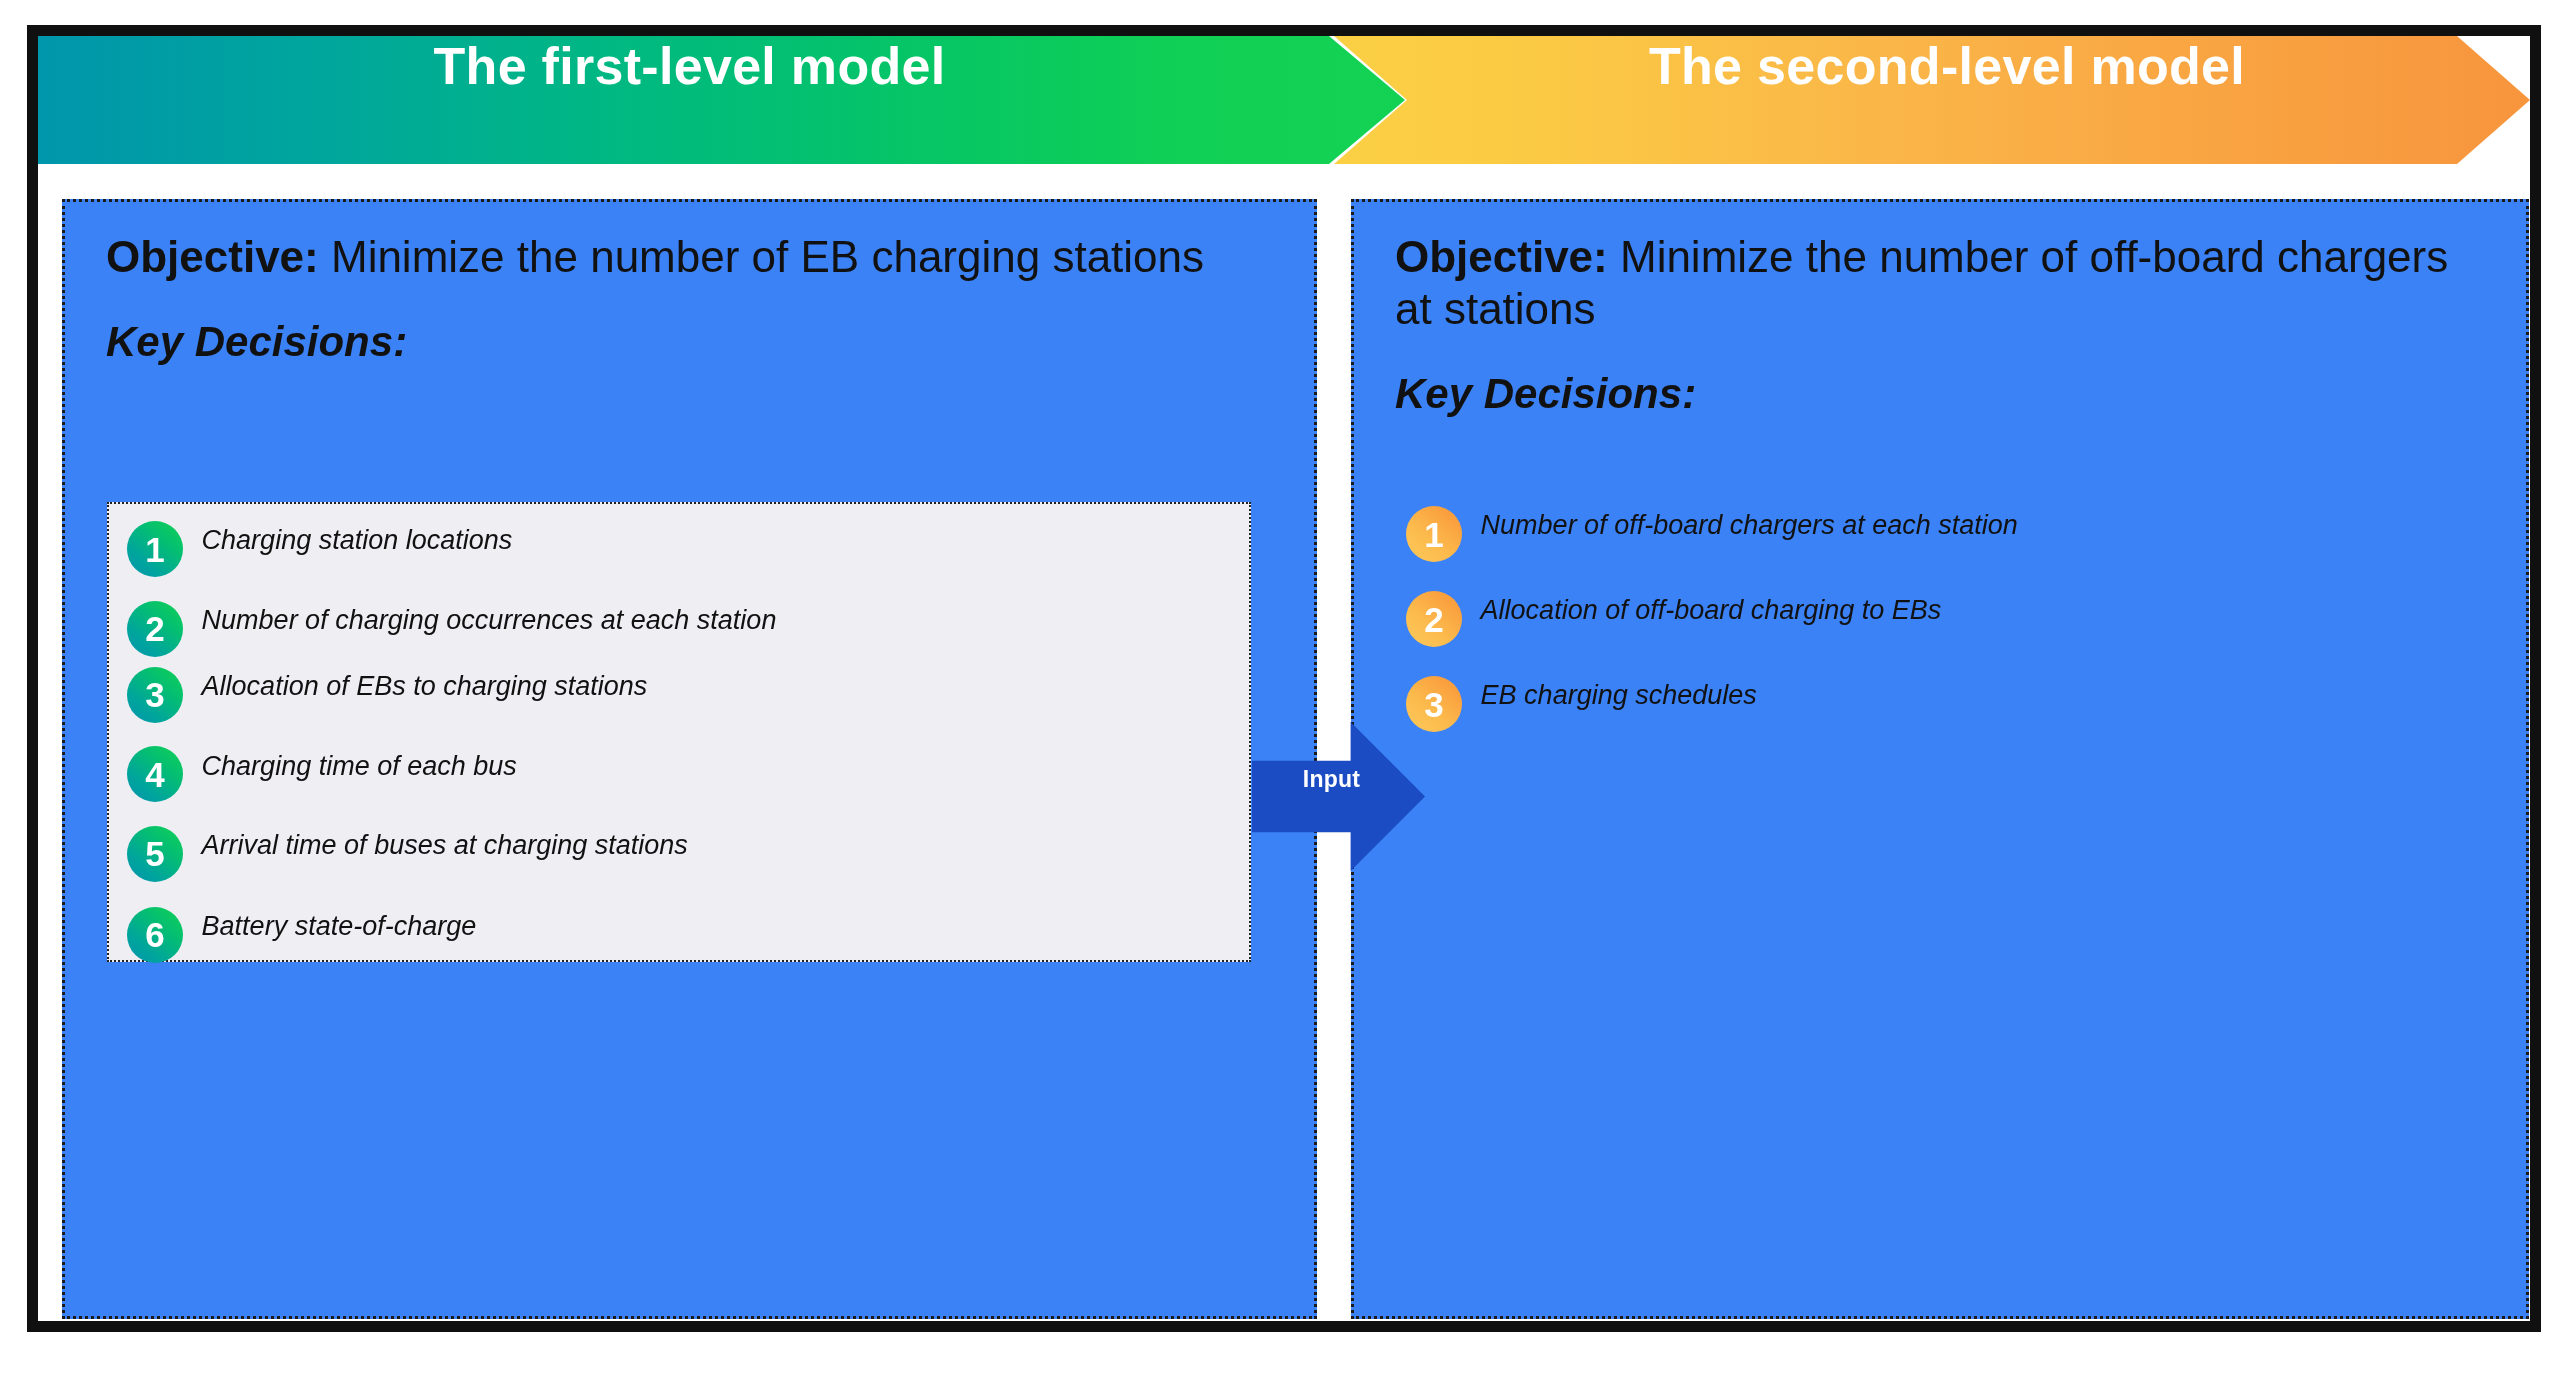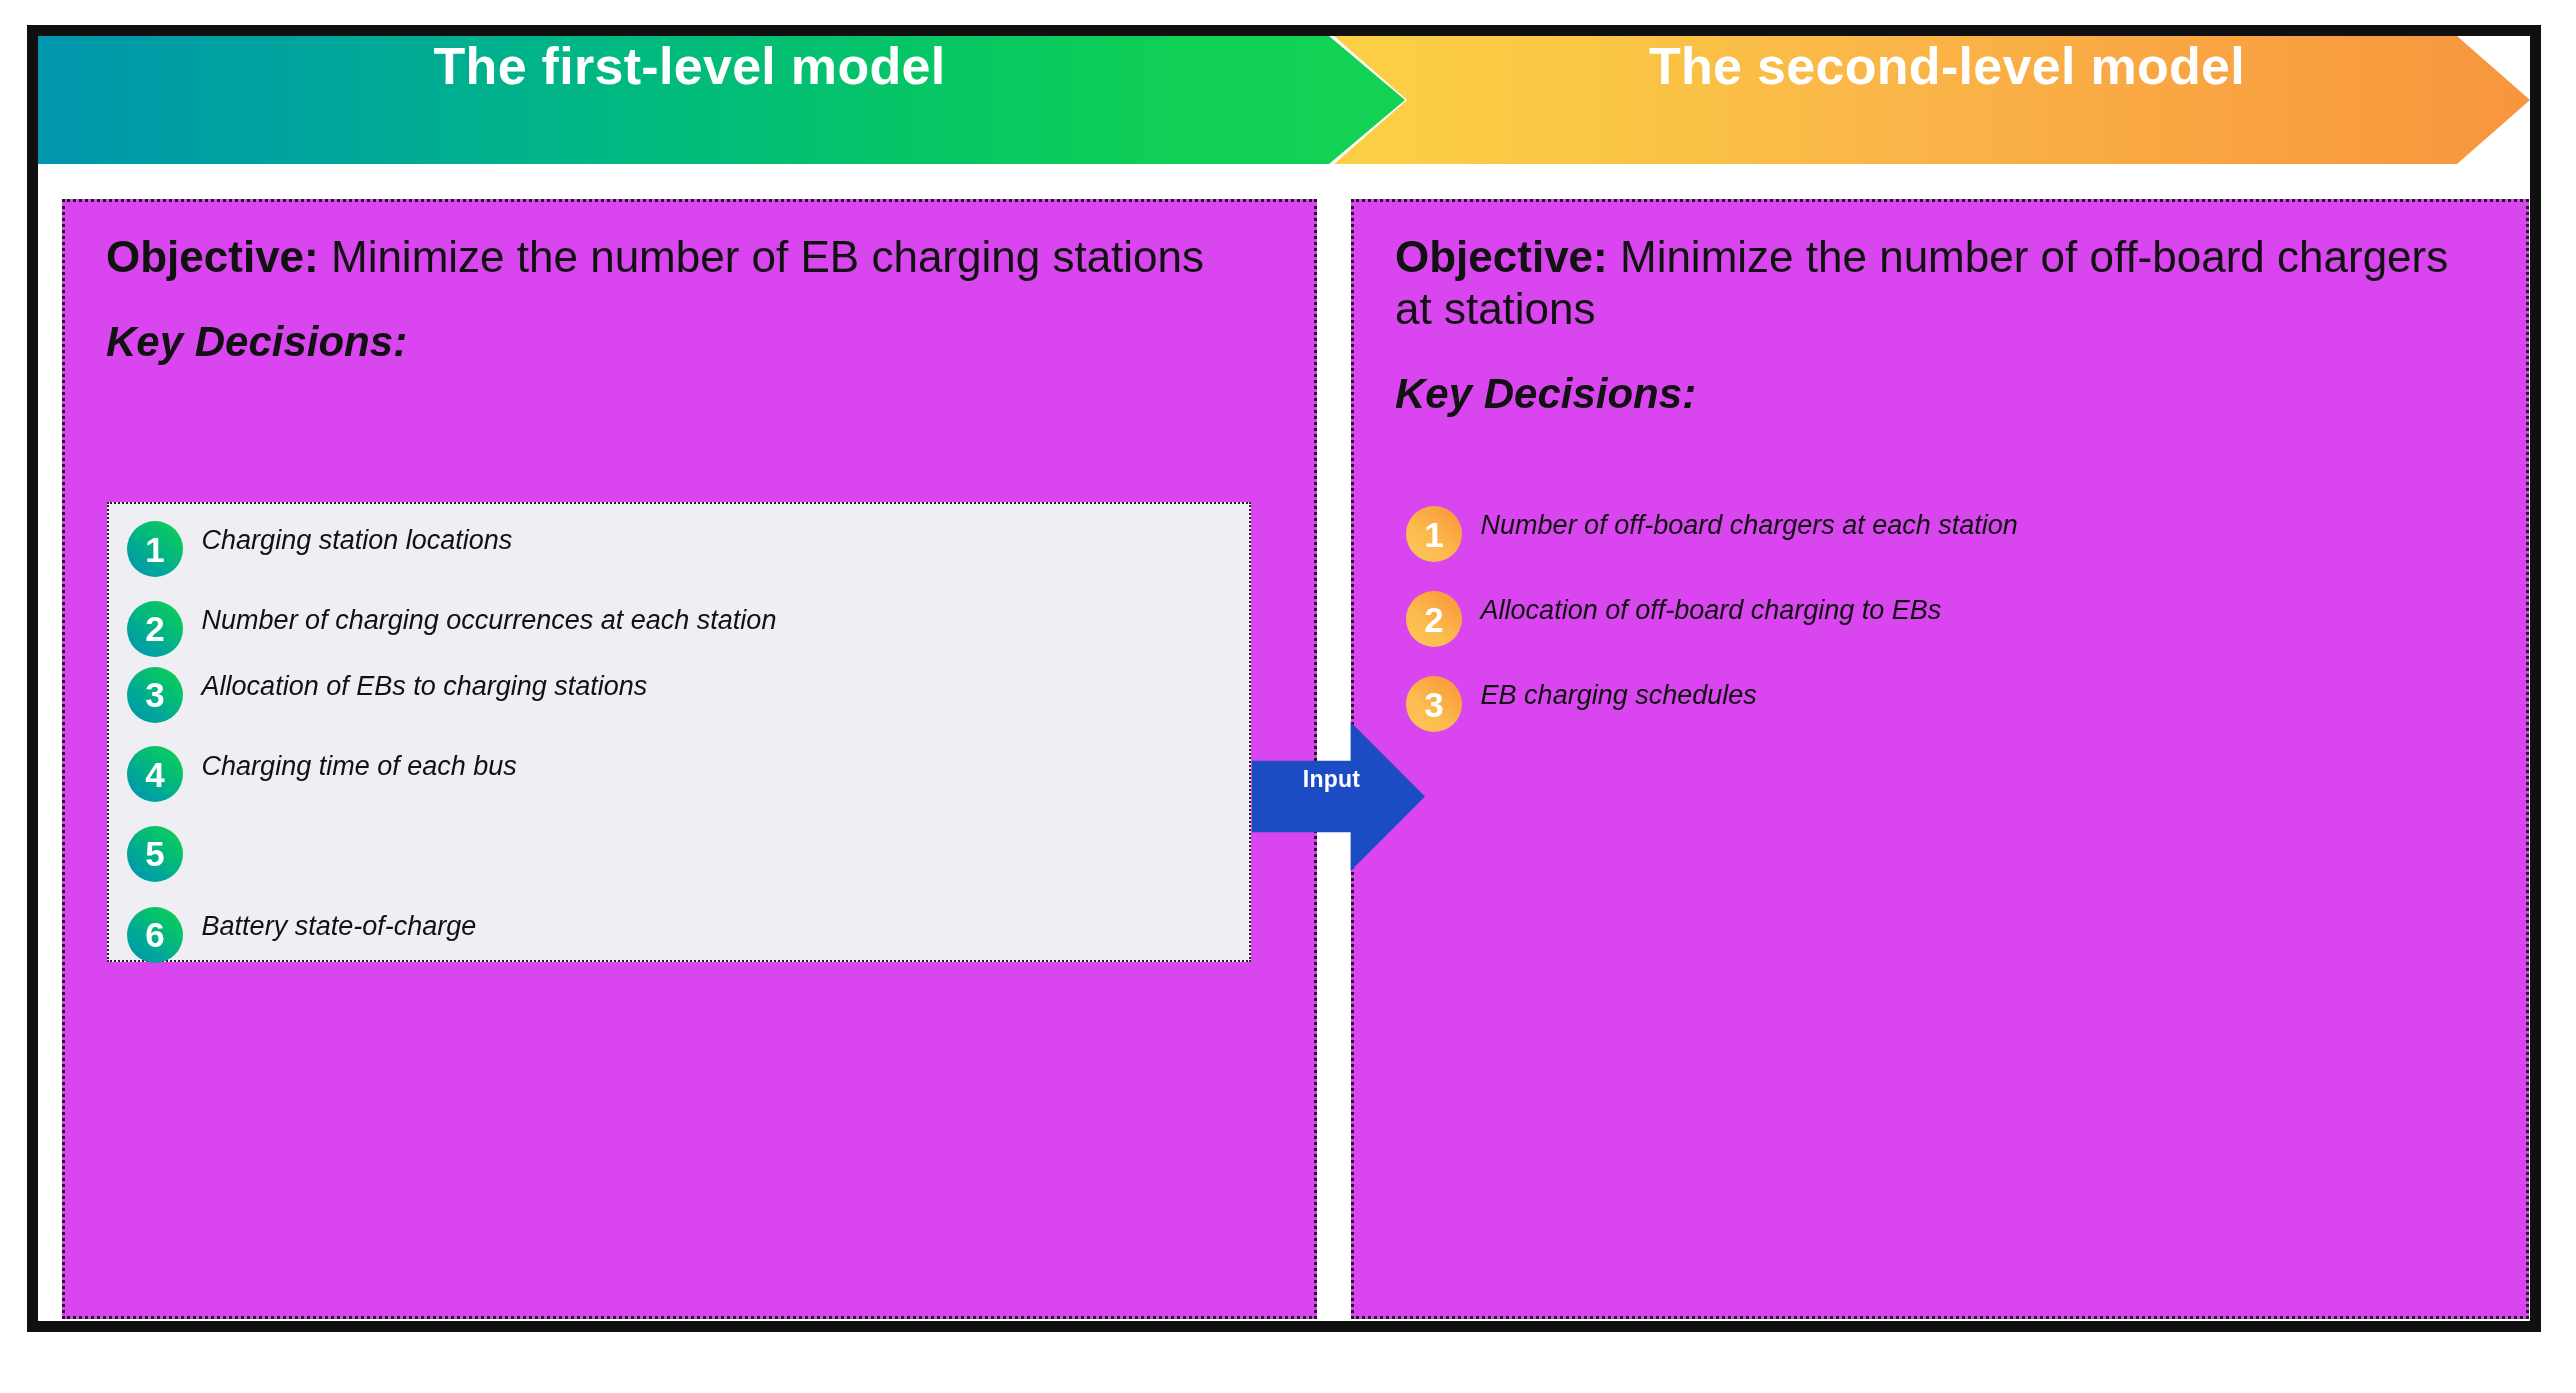--- a/index.html
+++ b/index.html
@@ -80,21 +80,21 @@
     white-space: nowrap;
   }
   .chev-left .chev-title { transform: translateX(-32px); }
   .chev-right .chev-title { transform: translateX(15px); }
 
   
   .panel {
     position: absolute;
     border: 3.4px dotted #1a1a1a;
     box-sizing: border-box;
-    background: #d946ef;
+    background: #3b82f6;
   }
   .panel-left {
     left: 62px;
     top: 199px;
     width: 1255px;
     height: 1120px;
   }
   .panel-right {
     left: 1351px;
     top: 199px;
@@ -247,20 +247,21 @@
       <li class="ditem">
         <span class="badge badge-green">3</span>
         <span class="dtext">Allocation of EBs to charging stations</span>
       </li>
       <li class="ditem">
         <span class="badge badge-green">4</span>
         <span class="dtext">Charging time of each bus</span>
       </li>
       <li class="ditem two-line">
         <span class="badge badge-green">5</span>
+        <span class="dtext">Arrival time of buses at charging stations</span>
       </li>
       <li class="ditem">
         <span class="badge badge-green">6</span>
         <span class="dtext">Battery state-of-charge</span>
       </li>
     </ul>
   </div>
 
   <div class="panel panel-right">
     <div class="panel-inner">

